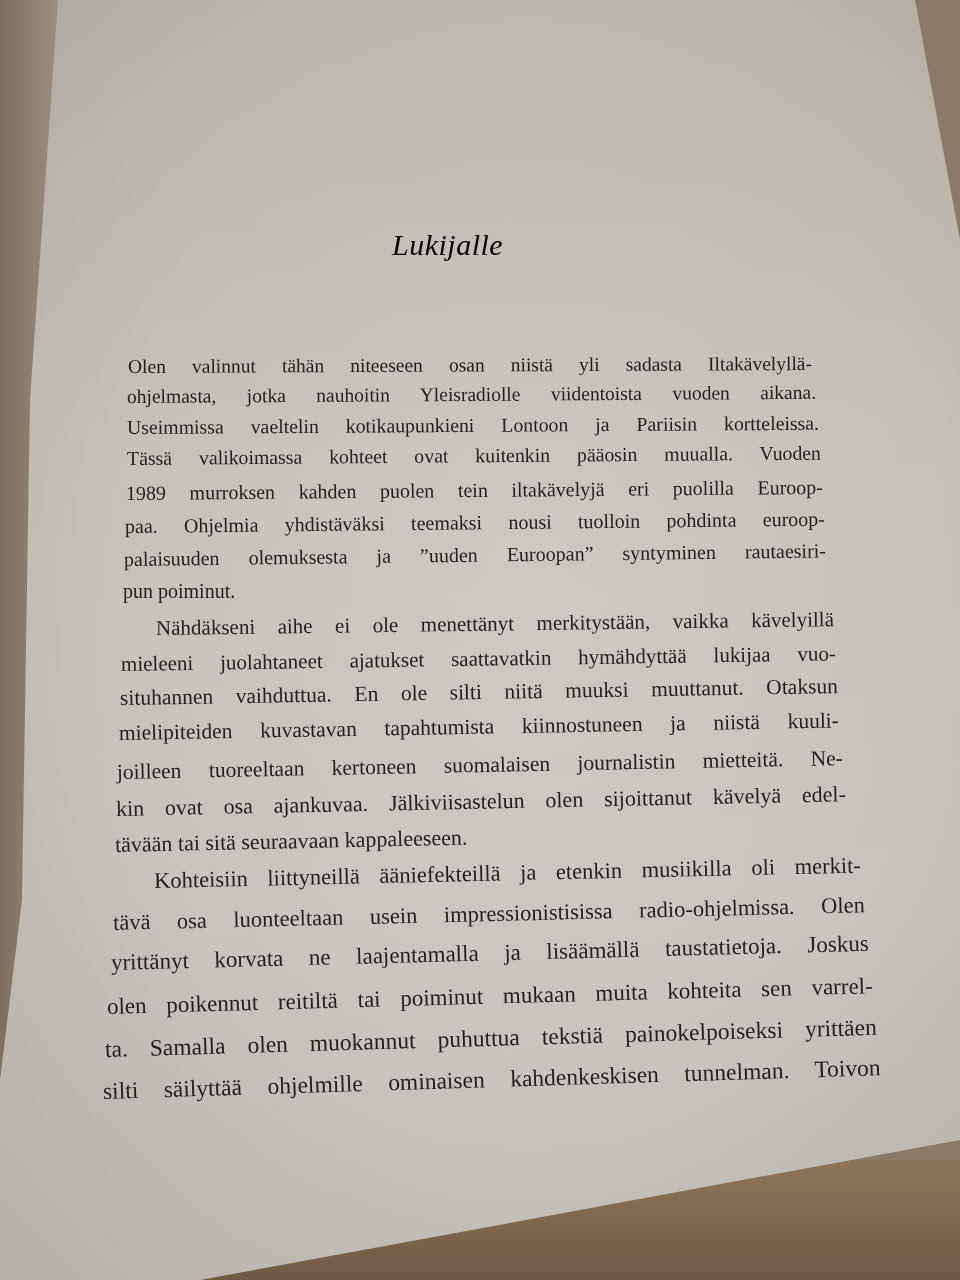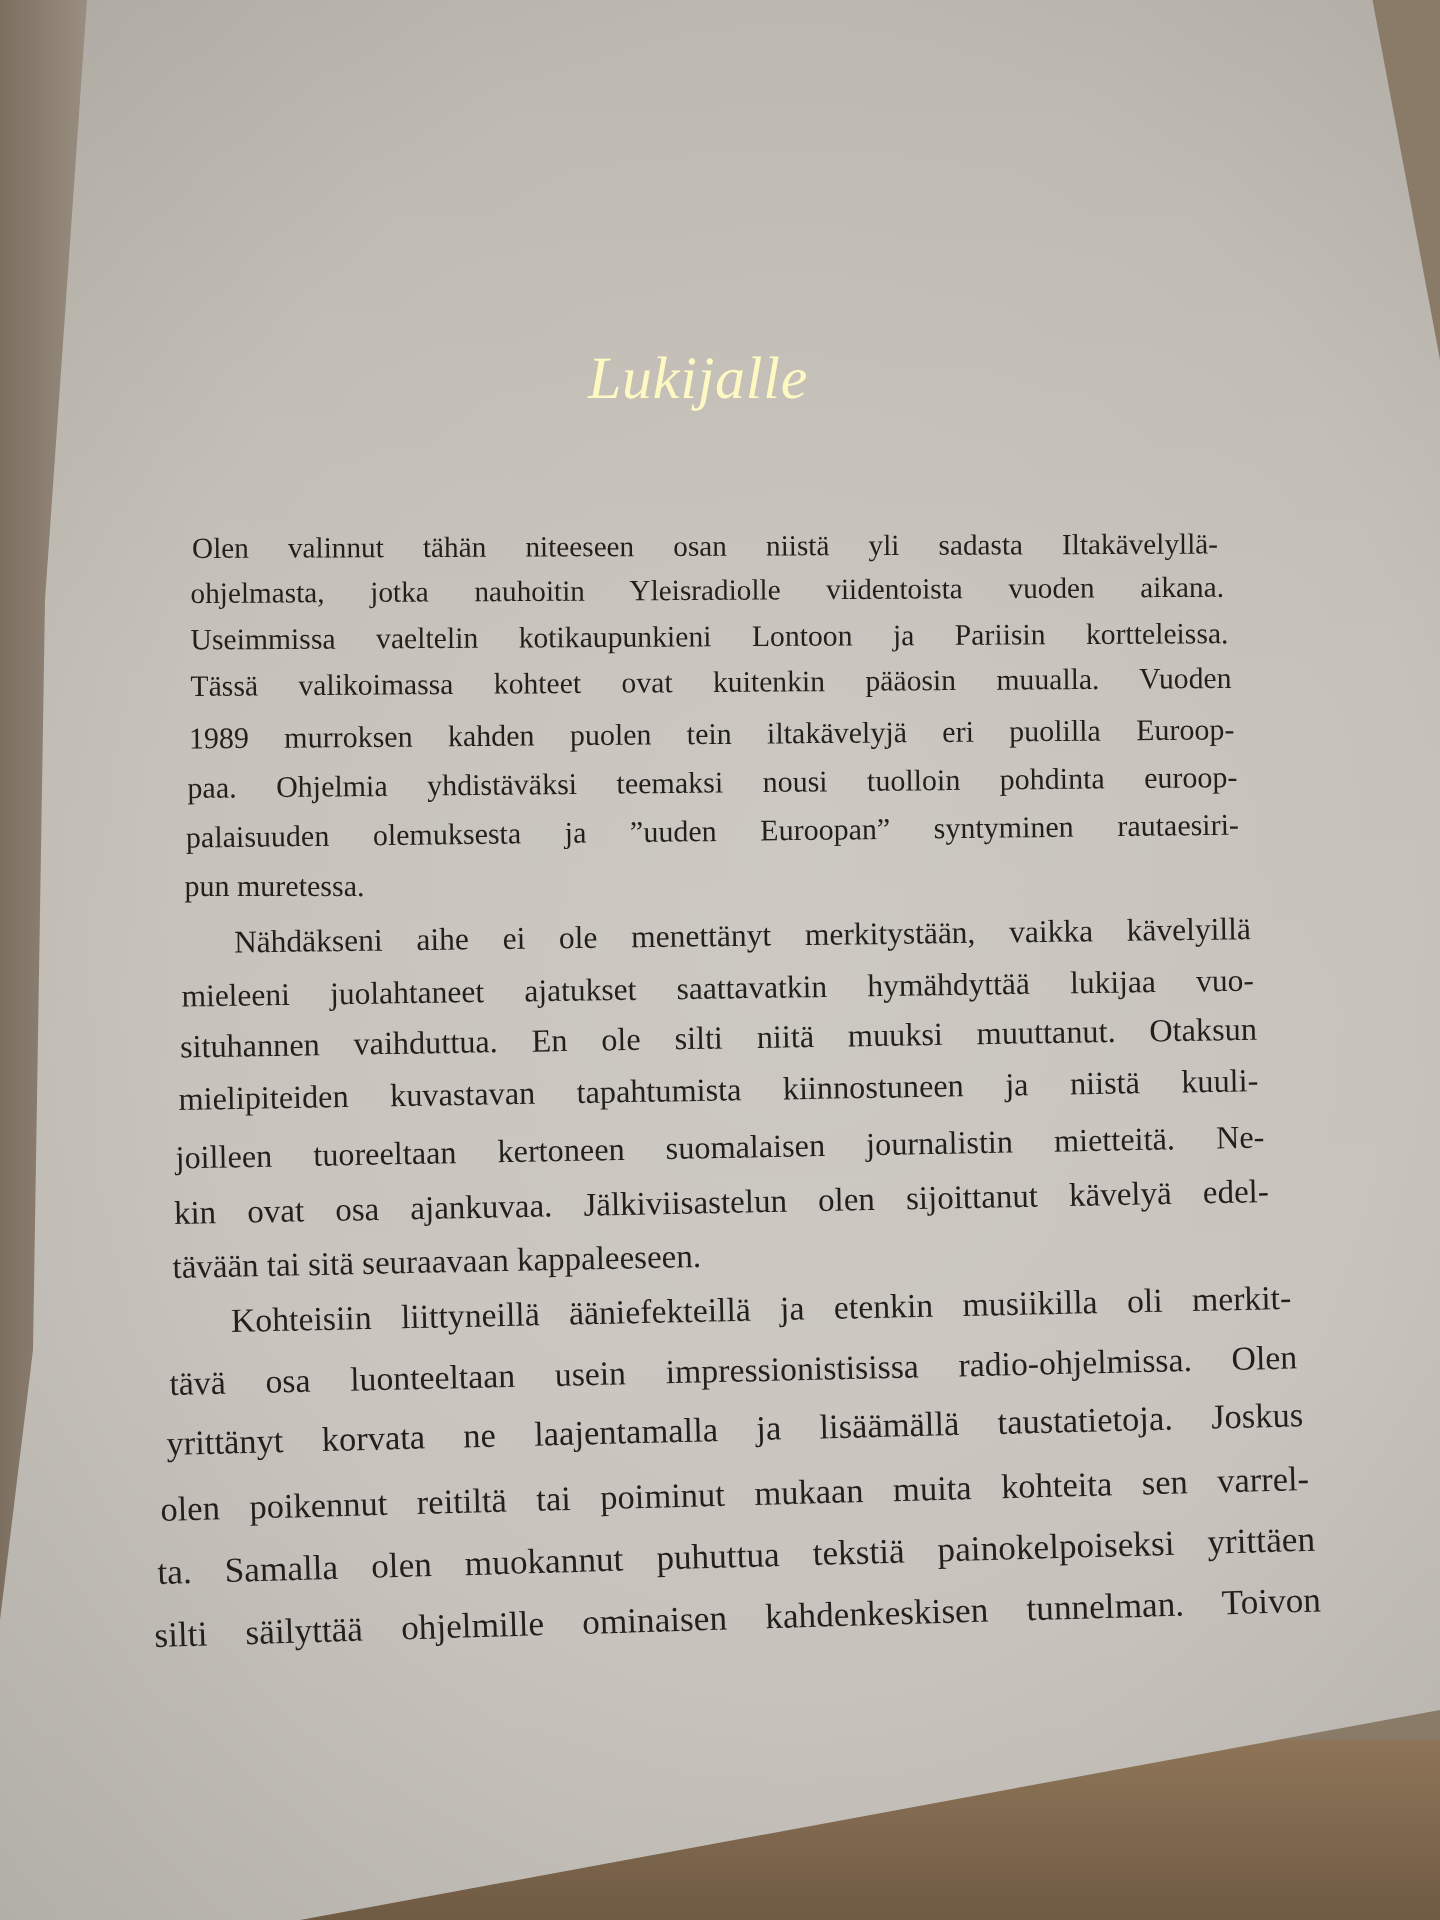--- a/index.html
+++ b/index.html
@@ -39,23 +39,23 @@
       left: 0; top: 0;
       width: 960px; height: 1280px;
       background: radial-gradient(ellipse at 55% 45%, rgba(255,255,255,0.10) 0%, rgba(0,0,0,0.0) 55%, rgba(0,0,0,0.10) 100%);
       clip-path: polygon(58px 0px, 915px 0px, 960px 240px, 960px 1140px, 200px 1280px, 0px 1280px, 0px 1080px, 22px 900px, 30px 400px);
       pointer-events: none;
     }
     .title {
       position: absolute;
       left: 392px;
       top: 228px;
-      font-size: 40px;
+      font-size: 30px;
       font-style: italic;
-      color: #fef9c3;
+      color: #000000;
       letter-spacing: 0.5px;
       white-space: nowrap;
     }
     .line {
       position: absolute;
       white-space: nowrap;
       color: #221f1c;
       text-align: justify;
       text-align-last: justify;
       transform-origin: 0 50%;
@@ -76,21 +76,21 @@
 <div>
 
   <div>
     <div class="line" style="left:128px; top:356px; width:684px; font-size:19.5px; transform:rotate(-0.25deg);">Olen valinnut tähän niteeseen osan niistä yli sadasta Iltakävelyllä-</div>
     <div class="line" style="left:127px; top:386px; width:689px; font-size:19.5px; transform:rotate(-0.35deg);">ohjelmasta, jotka nauhoitin Yleisradiolle viidentoista vuoden aikana.</div>
     <div class="line" style="left:127px; top:416px; width:692px; font-size:19.8px; transform:rotate(-0.35deg);">Useimmissa vaeltelin kotikaupunkieni Lontoon ja Pariisin kortteleissa.</div>
     <div class="line" style="left:127px; top:447px; width:694px; font-size:19.8px; transform:rotate(-0.45deg);">Tässä valikoimassa kohteet ovat kuitenkin pääosin muualla. Vuoden</div>
     <div class="line" style="left:126px; top:482px; width:697px; font-size:20px; transform:rotate(-0.5deg);">1989 murroksen kahden puolen tein iltakävelyjä eri puolilla Euroop-</div>
     <div class="line" style="left:125px; top:515px; width:700px; font-size:20px; transform:rotate(-0.6deg);">paa. Ohjelmia yhdistäväksi teemaksi nousi tuolloin pohdinta euroop-</div>
     <div class="line" style="left:124px; top:548px; width:702px; font-size:20px; transform:rotate(-0.7deg);">palaisuuden olemuksesta ja ”uuden Euroopan” syntyminen rautaesiri-</div>
-    <div class="line" style="left:123px; top:580px; font-size:20px; text-align:left; text-align-last:left;">pun muretessa.</div>
+    <div class="line" style="left:123px; top:580px; font-size:20px; text-align:left; text-align-last:left;">pun poiminut.</div>
   </div>
 
   <div>
     <div class="line" style="left:156px; top:616px; width:678px; font-size:21px; transform:rotate(-0.75deg);">Nähdäkseni aihe ei ole menettänyt merkitystään, vaikka kävelyillä</div>
     <div class="line" style="left:121px; top:652px; width:715px; font-size:21px; transform:rotate(-0.85deg);">mieleeni juolahtaneet ajatukset saattavatkin hymähdyttää lukijaa vuo-</div>
     <div class="line" style="left:120px; top:686px; width:718px; font-size:21.5px; transform:rotate(-0.95deg);">situhannen vaihduttua. En ole silti niitä muuksi muuttanut. Otaksun</div>
     <div class="line" style="left:119px; top:721px; width:720px; font-size:21.5px; transform:rotate(-1.0deg);">mielipiteiden kuvastavan tapahtumista kiinnostuneen ja niistä kuuli-</div>
     <div class="line" style="left:117px; top:760px; width:726px; font-size:21.5px; transform:rotate(-1.1deg);">joilleen tuoreeltaan kertoneen suomalaisen journalistin mietteitä. Ne-</div>
     <div class="line" style="left:116px; top:796px; width:730px; font-size:22px; transform:rotate(-1.15deg);">kin ovat osa ajankuvaa. Jälkiviisastelun olen sijoittanut kävelyä edel-</div>
     <div class="line" style="left:115px; top:832px; font-size:22px; text-align:left; text-align-last:left; transform:rotate(-1.2deg);">tävään tai sitä seuraavaan kappaleeseen.</div>

